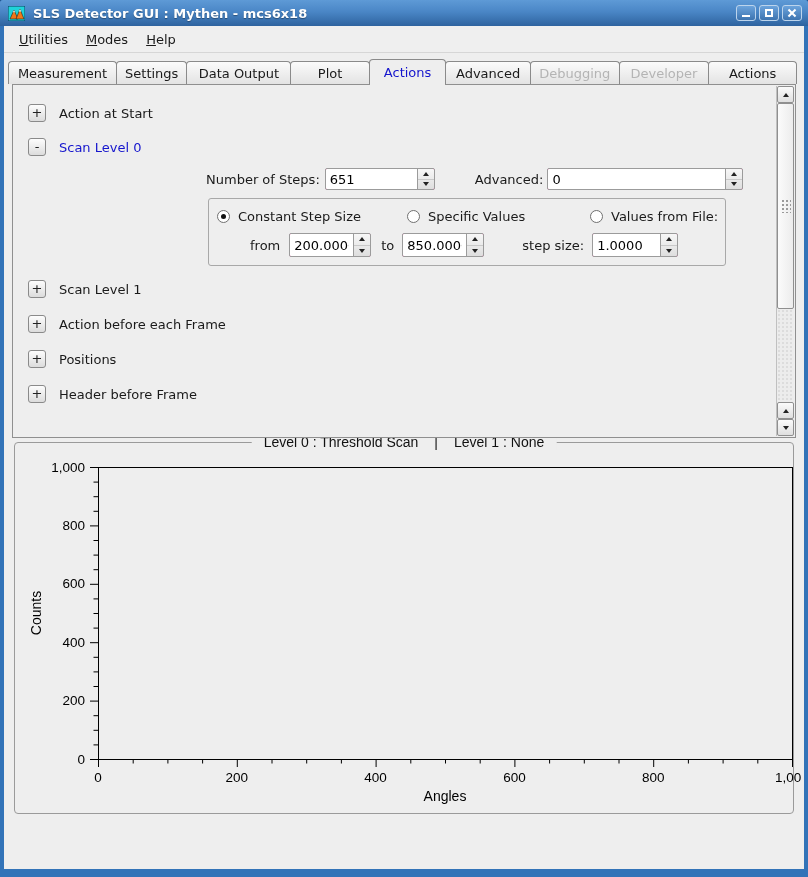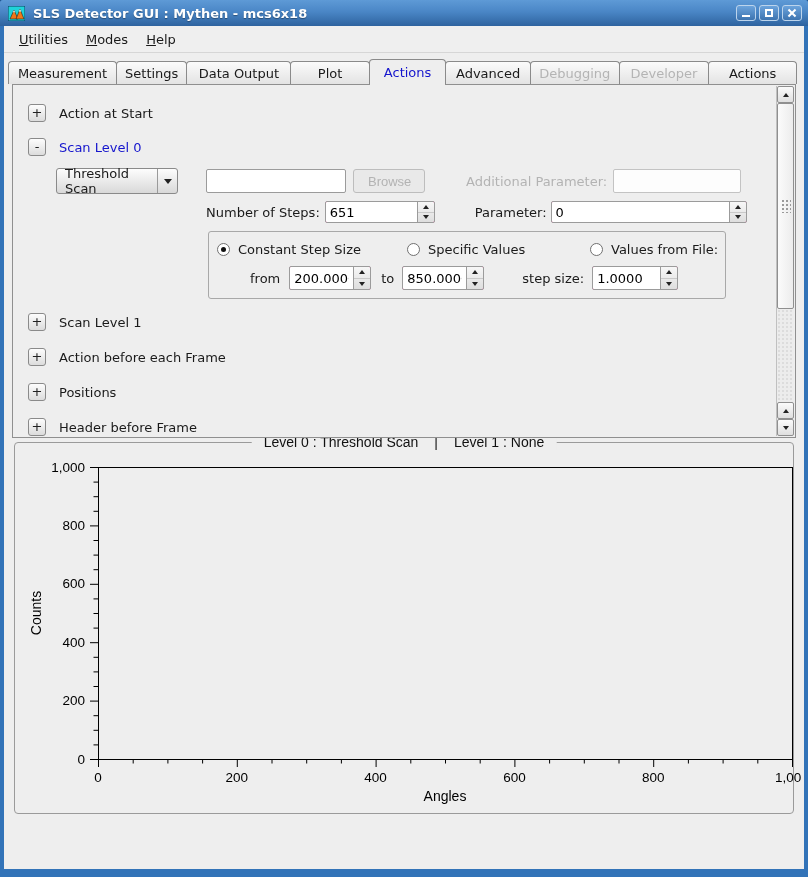--- a/index.html
+++ b/index.html
@@ -189,47 +189,35 @@
           <div class="toggle-btn">+</div>
           <span class="sec-label">Action at Start</span>
         </div>
 
         <div class="sec-row mt16">
           <div class="toggle-btn">-</div>
           <span class="sec-label blue">Scan Level 0</span>
         </div>
 
         <div class="scan0">
-          <div class="rowA">
-            <div class="combo">
-              <span class="combo-text">Threshold Scan</span>
-              <span class="combo-arrow">
-                  <span class="tri-down"></span>
-                </span>
-            </div>
-            <input class="tfield" style="width: 140px; margin-left: 28px;" value="">
-            <button class="btn disabled" style="margin-left:7px; width:72px;" disabled="">Browse</button>
-            <span class="lbl-disabled" style="margin-left:41px;">Additional Parameter:</span>
-            <input class="tfield" style="width: 128px; margin-left: 6px;" disabled="" value="">
-          </div>
 
           <div class="rowB">
             <span>Number of Steps:</span>
             <span class="spin" style="width:110px; margin-left:5px;">
               <input value="651" style="">
               <span class="spin-btns">
                   <span class="spin-up">
                     <i class="tri-up-s"></i>
                   </span>
                   <span class="spin-dn">
                     <i class="tri-dn-s"></i>
                   </span>
                 </span>
             </span>
-            <span style="margin-left:40px;">Parameter:</span>
+            <span style="margin-left:40px;">Advanced:</span>
             <span class="spin" style="width:196px; margin-left:4px;">
               <input value="0" style="">
               <span class="spin-btns">
                   <span class="spin-up">
                     <i class="tri-up-s"></i>
                   </span>
                   <span class="spin-dn">
                     <i class="tri-dn-s"></i>
                   </span>
                 </span>

